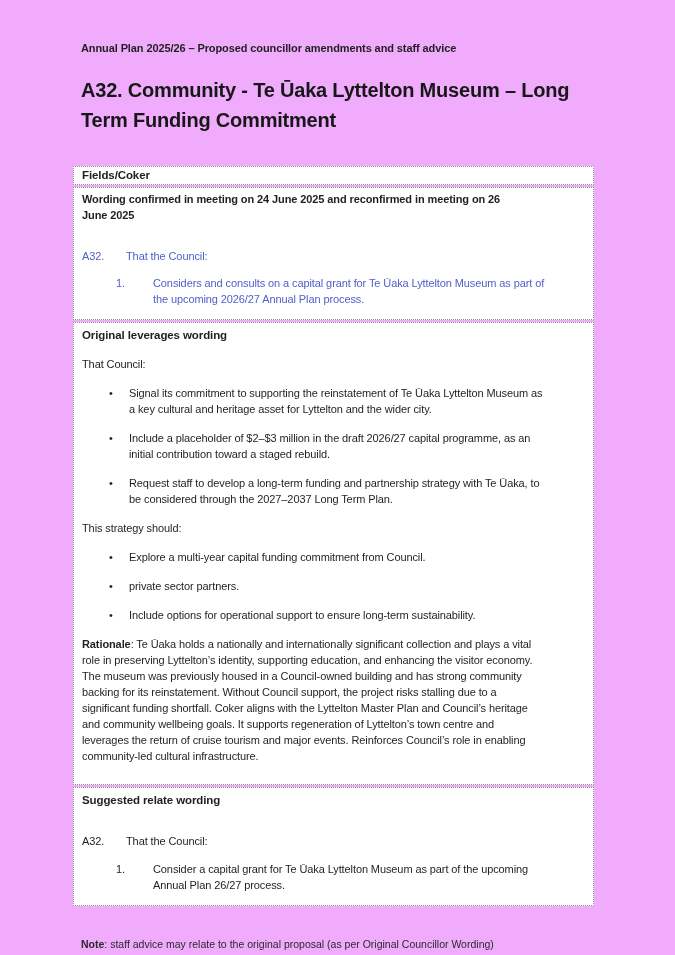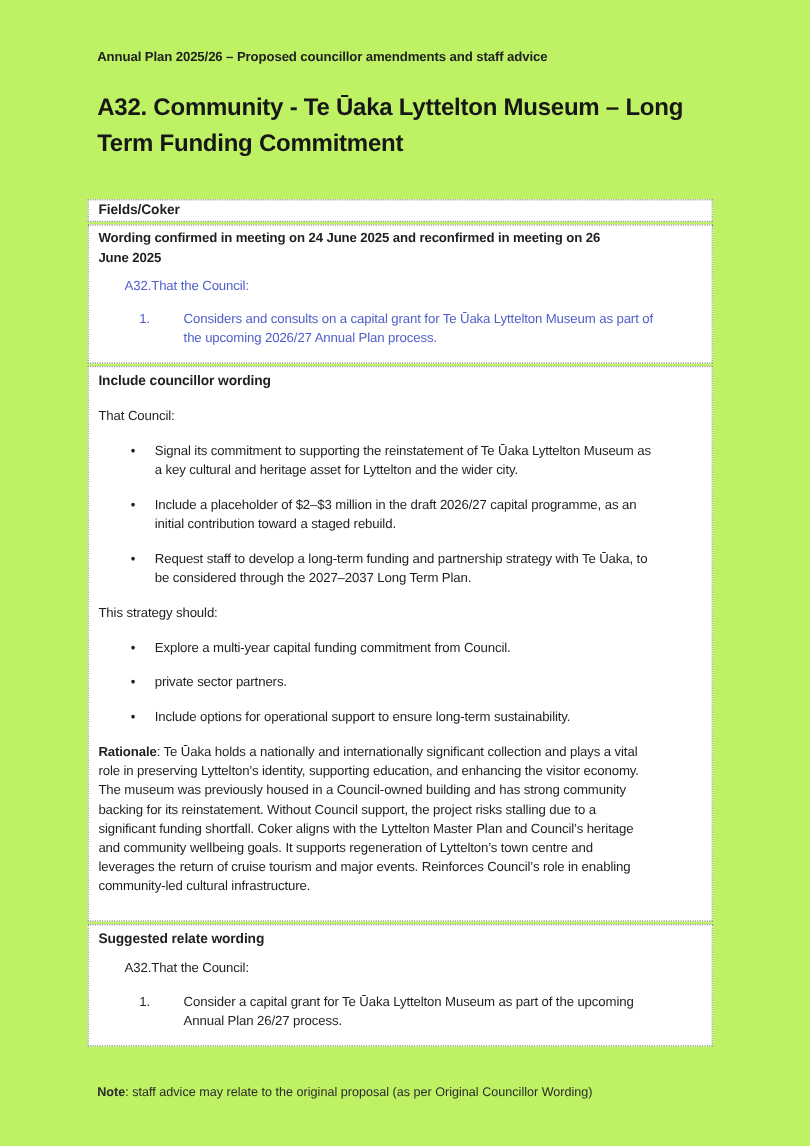--- a/index.html
+++ b/index.html
@@ -1,21 +1,21 @@
 <!DOCTYPE html>
 <html style="--accent-blue: #5060c8;"><head>
 <meta charset="utf-8">
 <style>
   :root { --accent-blue: #5060c8; --ink: #1f1f1f; --border: #8f8f8f; }
   * { margin: 0; padding: 0; box-sizing: content-box; }
   html, body { background: #ffffff; }
   .page {
     position: relative;
     width: 675px; height: 955px;
-    background: #bef264;
+    background: #f0abfc;
     font-family: "Liberation Sans", sans-serif;
     color: var(--ink);
     overflow: hidden;
   }
   .content { padding-top: 42px; }
   .ln { display: block; white-space: nowrap; }
 
   .header-line {
     margin-left: 81px;
     font-size: 11px; font-weight: 700; line-height: 13px;
@@ -36,21 +36,21 @@
     background: #ffffff;
   }
   .row + .row { margin-top: 2px; }
 
   .row-movers { padding: 1px 8px; font-weight: 700; line-height: 15px; font-size: 11.5px; margin-top: 31px; }
 
   .row-confirmed { padding-bottom: 12px; }
   .bold-para { font-weight: 700; line-height: 16px; }
   .blue { color: var(--accent-blue); }
 
-  .hang { display: flex; margin-top: 8px; text-align: right; }
+  .hang { display: flex; margin-top: 25px; }
   .hang-num { flex: 0 0 44px; }
   .item { margin-left: 34px; margin-top: 11px; display: flex; }
   .item-num { flex: 0 0 37px; }
 
   .row-original { padding-top: 4px; padding-bottom: 20px; }
   .cell-heading { font-weight: 700; font-size: 11.5px; line-height: 16px; }
   .para { margin-top: 13px; }
   .bullet { display: flex; margin: 13px 0 0 27px; }
   .dot { flex: 0 0 20px; }
 
@@ -95,21 +95,21 @@
         <div class="item blue">
           <span class="item-num">1.</span>
           <span>
             <span class="ln">Considers and consults on a capital grant for Te Ūaka Lyttelton Museum as part of</span>
             <span class="ln">the upcoming 2026/27 Annual Plan process.</span>
           </span>
         </div>
       </div>
 
       <div class="row row-original">
-        <div class="cell-heading">Include councillor wording</div>
+        <div class="cell-heading">Original leverages wording</div>
         <div class="para">
           <span class="ln">That Council:</span>
         </div>
 
         <div class="bullet">
           <span class="dot">•</span>
           <span>
             <span class="ln">Signal its commitment to supporting the reinstatement of Te Ūaka Lyttelton Museum as</span>
             <span class="ln">a key cultural and heritage asset for Lyttelton and the wider city.</span>
           </span>

